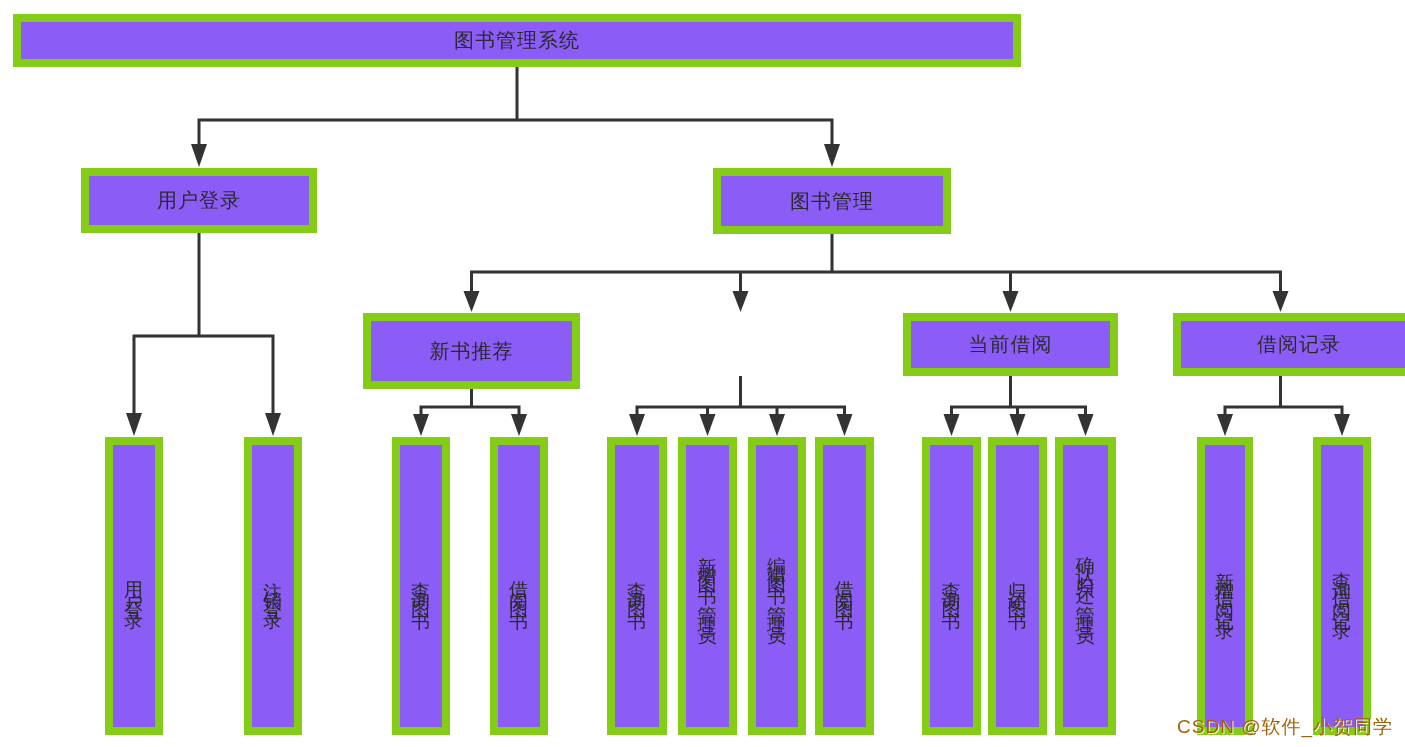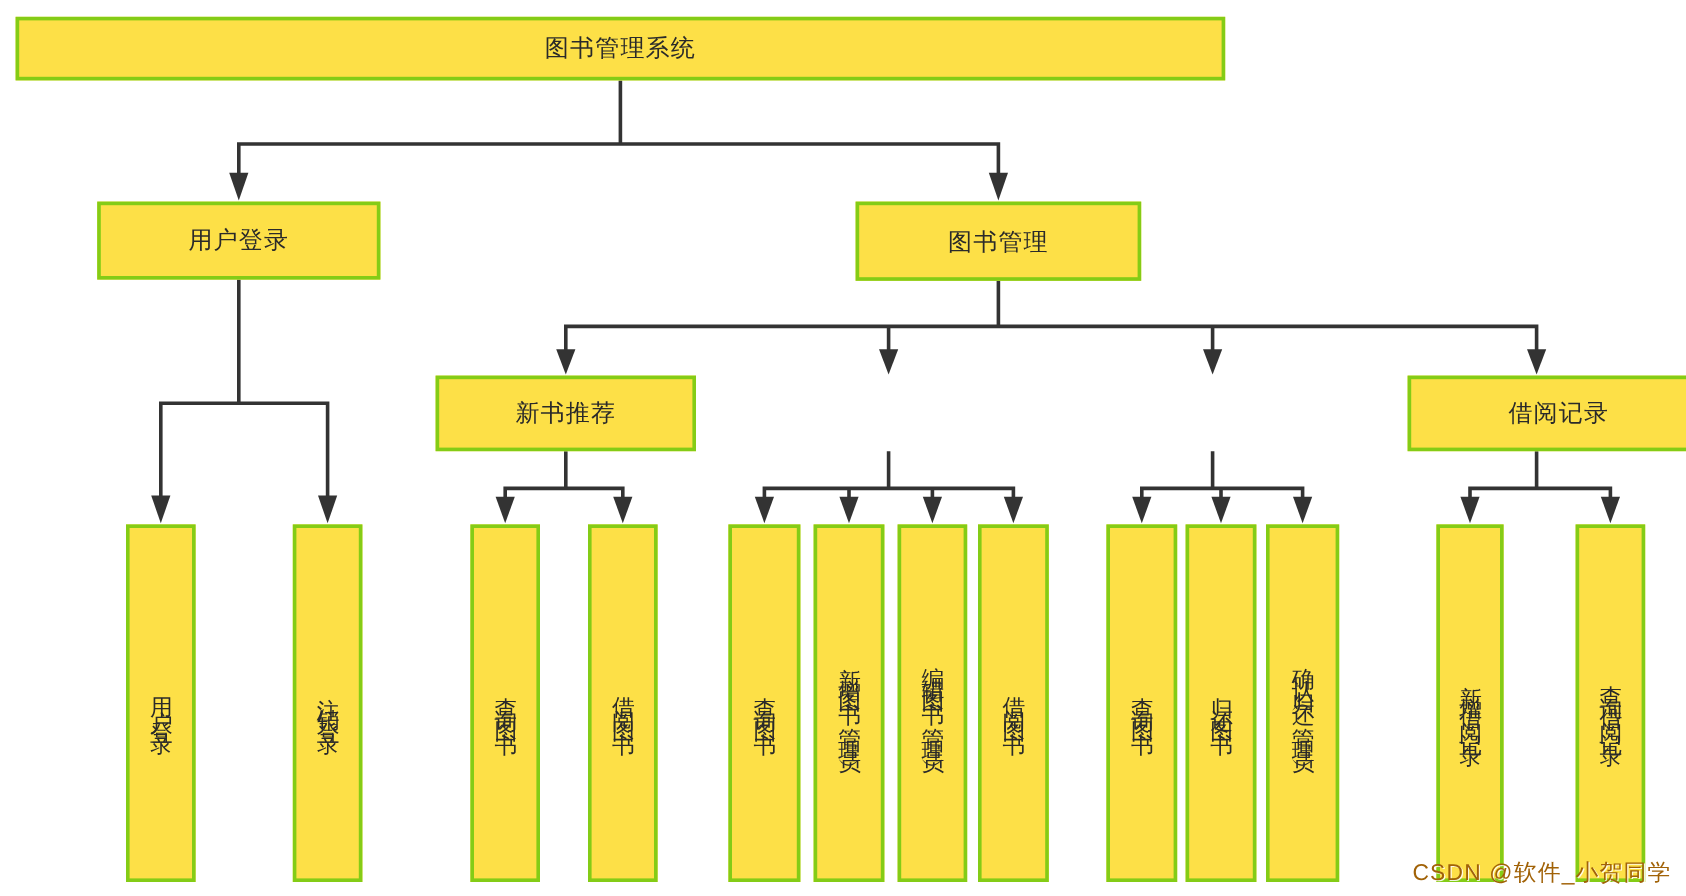--- a/index.html
+++ b/index.html
@@ -2,21 +2,21 @@
 <html><head>
 <meta charset="utf-8">
 <style>
   html,body{margin:0;padding:0;background:#ffffff;}
   #canvas{
     position:relative;width:1405px;height:747px;background:#ffffff;overflow:hidden;
     font-family:"Liberation Sans","DejaVu Sans",sans-serif;color:#2a2a2a;
   }
   #wires{position:absolute;left:0;top:0;width:1405px;height:747px;z-index:0;}
   .node{
-    position:absolute;box-sizing:border-box;background:#fde047;border:3px solid #84cc16;
+    position:absolute;box-sizing:border-box;background:#8b5cf6;border:8px solid #84cc16;
     display:flex;align-items:center;justify-content:center;z-index:1;
   }
   .node.h span{font-size:20px;letter-spacing:1px;white-space:nowrap;}
   .node.v span{
     writing-mode:vertical-rl;text-orientation:mixed;
     font-size:19px;letter-spacing:10px;line-height:1;white-space:nowrap;
   }
   #watermark{
     position:absolute;z-index:2;right:12px;top:714px;
     font-size:19px;letter-spacing:1px;color:#a16207;
@@ -73,22 +73,25 @@
     <span>图书管理系统</span>
   </div>
 
   <div class="node h" style="left:81px;top:168px;width:236px;height:65px;">
     <span>用户登录</span>
   </div>
   <div class="node h" style="left:713px;top:168px;width:238px;height:66px;">
     <span>图书管理</span>
   </div>
 
-  <div class="node h" style="left:363px;top:313px;width:217px;height:63px;">
+  <div class="node h" style="left:363px;top:313px;width:217px;height:76px;">
     <span>新书推荐</span>
+  </div>
+  <div class="node h" style="left:903px;top:313px;width:215px;height:63px;">
+    <span>当前借阅</span>
   </div>
   <div class="node h" style="left:1173px;top:313px;width:252px;height:63px;">
     <span>借阅记录</span>
   </div>
 
   <div class="node v" style="left:105px;top:437px;width:58px;height:298px;">
     <span>用户登录</span>
   </div>
   <div class="node v" style="left:244px;top:437px;width:58px;height:298px;">
     <span>注销登录</span>

